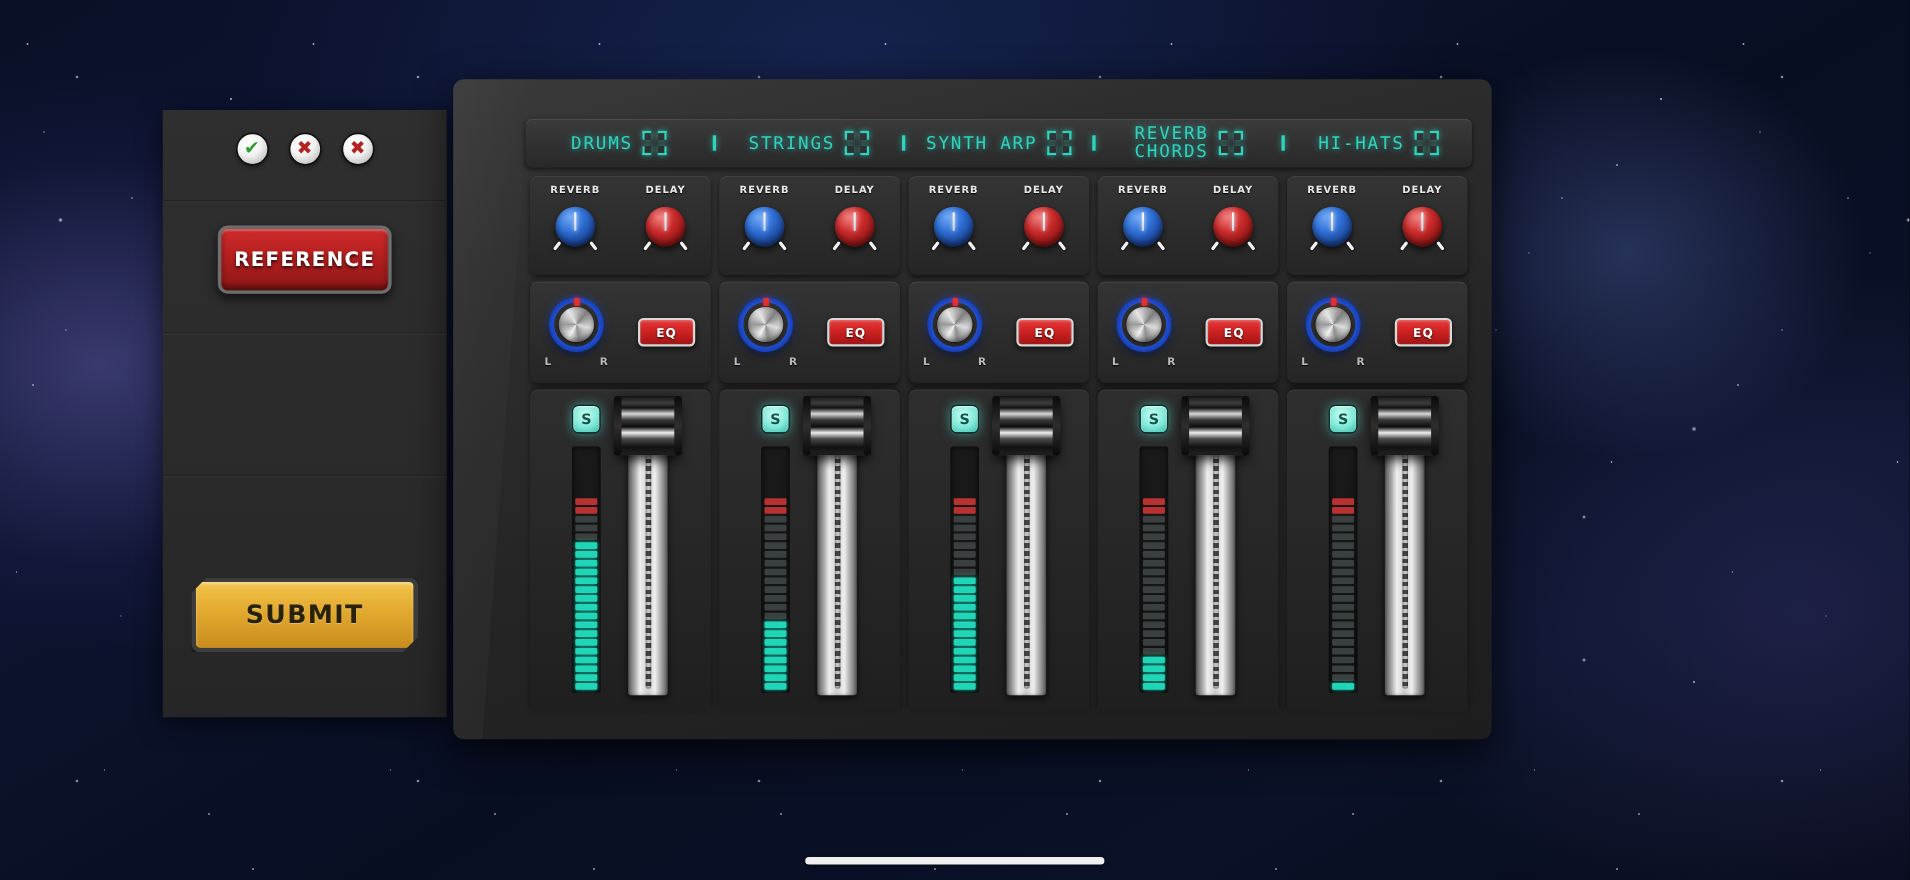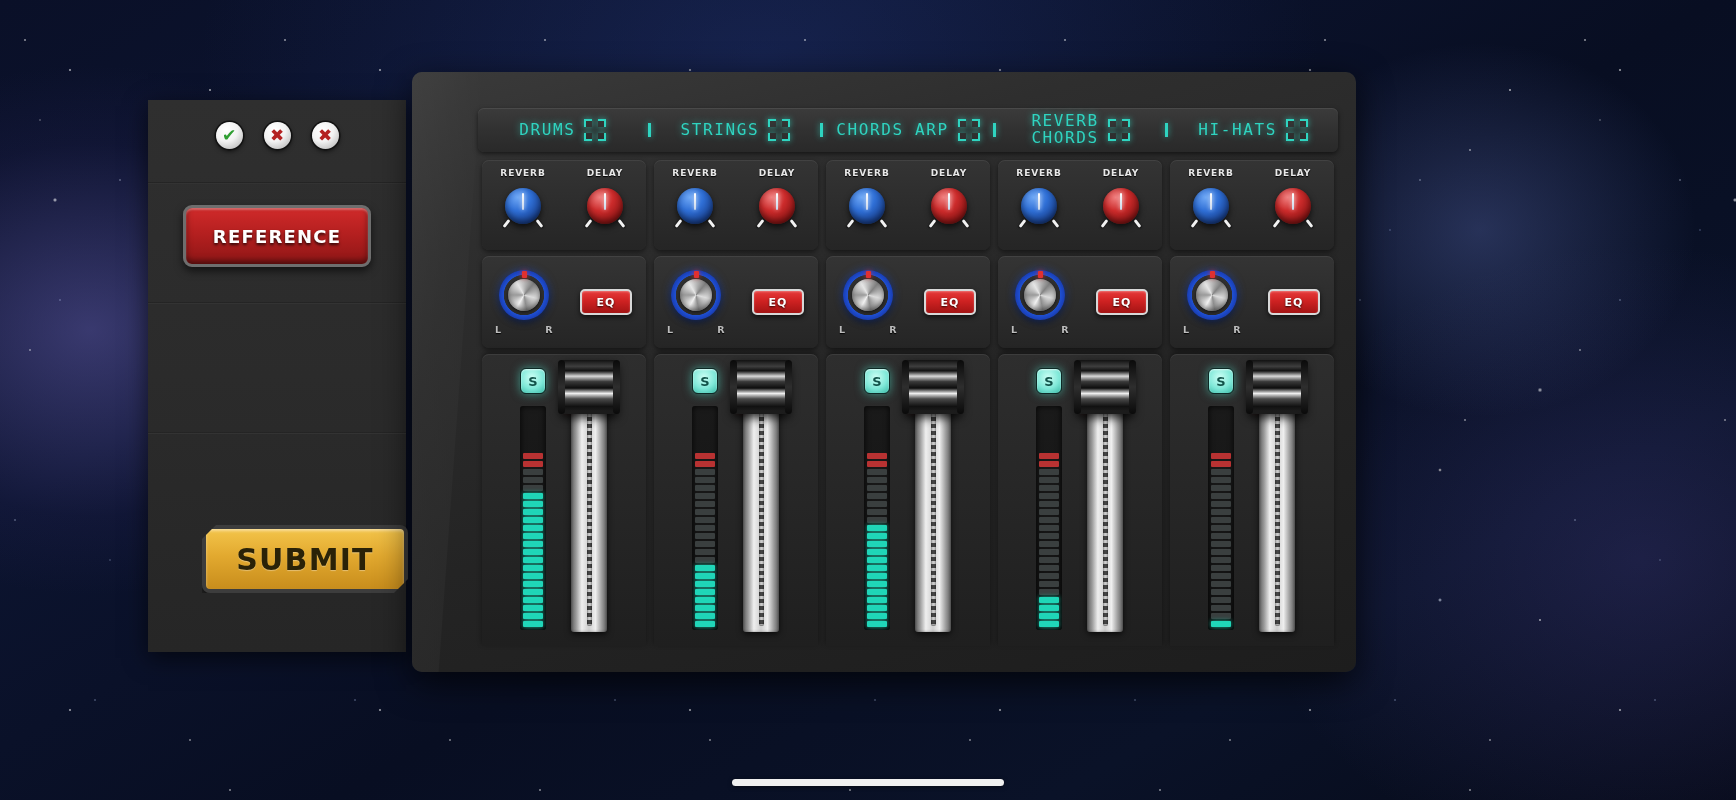--- a/index.html
+++ b/index.html
@@ -97,46 +97,45 @@
     display: flex; align-items: center; justify-content: center;
     font-family: "DejaVu Sans", sans-serif;
     font-weight: bold;
     letter-spacing: 1.2px;
     color: #fff;
     text-shadow: 0 2px 3px rgba(0,0,0,.75);
     cursor: pointer;
   }
 
   #btn-reference {
-    top: 105px; width: 188px; height: 62px;
+    top: 105px; width: 158px; height: 62px;
     font-size: 18px;
     border-radius: 9px;
     background: linear-gradient(180deg, #d02a2a 0%, #b31f1f 48%, #8e1616 100%);
     border: 3px solid #6e6e6e;
     box-shadow: inset 0 2px 2px rgba(255,255,255,.30), inset 0 -3px 6px rgba(0,0,0,.5), 0 4px 9px rgba(0,0,0,.6);
   }
   #btn-mymix {
     top: 235px; width: 158px; height: 62px;
     font-size: 21px;
     border-radius: 9px;
     background: linear-gradient(180deg, #23a229 0%, #1a8a20 48%, #116615 100%);
     border: 3px solid #6e6e6e;
     box-shadow: inset 0 2px 2px rgba(255,255,255,.30), inset 0 -3px 6px rgba(0,0,0,.5), 0 4px 9px rgba(0,0,0,.6);
   }
   #btn-submit {
     top: 425px; width: 206px; height: 68px;
-    font-size: 30px;
+    font-size: 23px;
     color: #2a2207;
     text-shadow: 0 1px 1px rgba(255,255,255,.35);
     border-radius: 8px;
     background: linear-gradient(180deg, #f3c44a 0%, #e2a92f 45%, #c88d1c 100%);
     border: 4px solid #3d3d3d;
     clip-path: polygon(0 14px, 14px 0, 100% 0, 100% calc(100% - 14px), calc(100% - 14px) 100%, 0 100%);
     box-shadow: inset 0 2px 3px rgba(255,255,255,.45), 0 5px 12px rgba(0,0,0,.65);
-    margin-left: 28px;
   }
 
   
   #console {
     position: absolute;
     left: 412px; top: 72px;
     width: 944px; height: 600px;
     background: linear-gradient(165deg, #3a3a3a 0%, #2e2e2e 22%, #242424 60%, #1d1d1d 100%);
     border-radius: 10px;
     box-shadow: 0 10px 34px rgba(0,0,0,.7);
@@ -450,21 +449,21 @@
         <span class="track-tab-name">STRINGS</span>
         <span class="bracket-icon">
           <i></i>
           <i></i>
           <i></i>
           <i></i>
         </span>
       </div>
       <span class="tab-sep"></span>
       <div class="track-tab">
-        <span class="track-tab-name">CHORDS ARP</span>
+        <span class="track-tab-name">SYNTH ARP</span>
         <span class="bracket-icon">
           <i></i>
           <i></i>
           <i></i>
           <i></i>
         </span>
       </div>
       <span class="tab-sep"></span>
       <div class="track-tab">
         <span class="track-tab-name">REVERB

